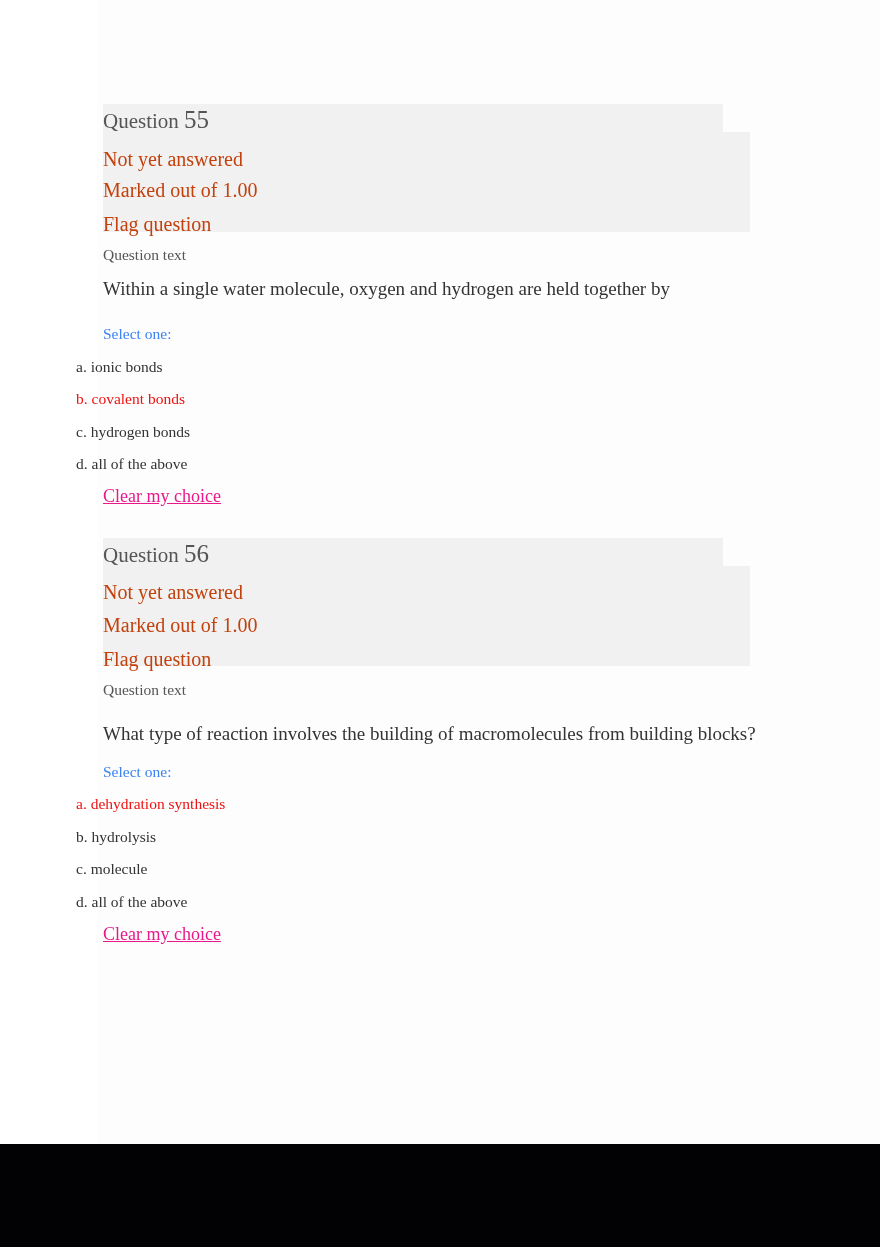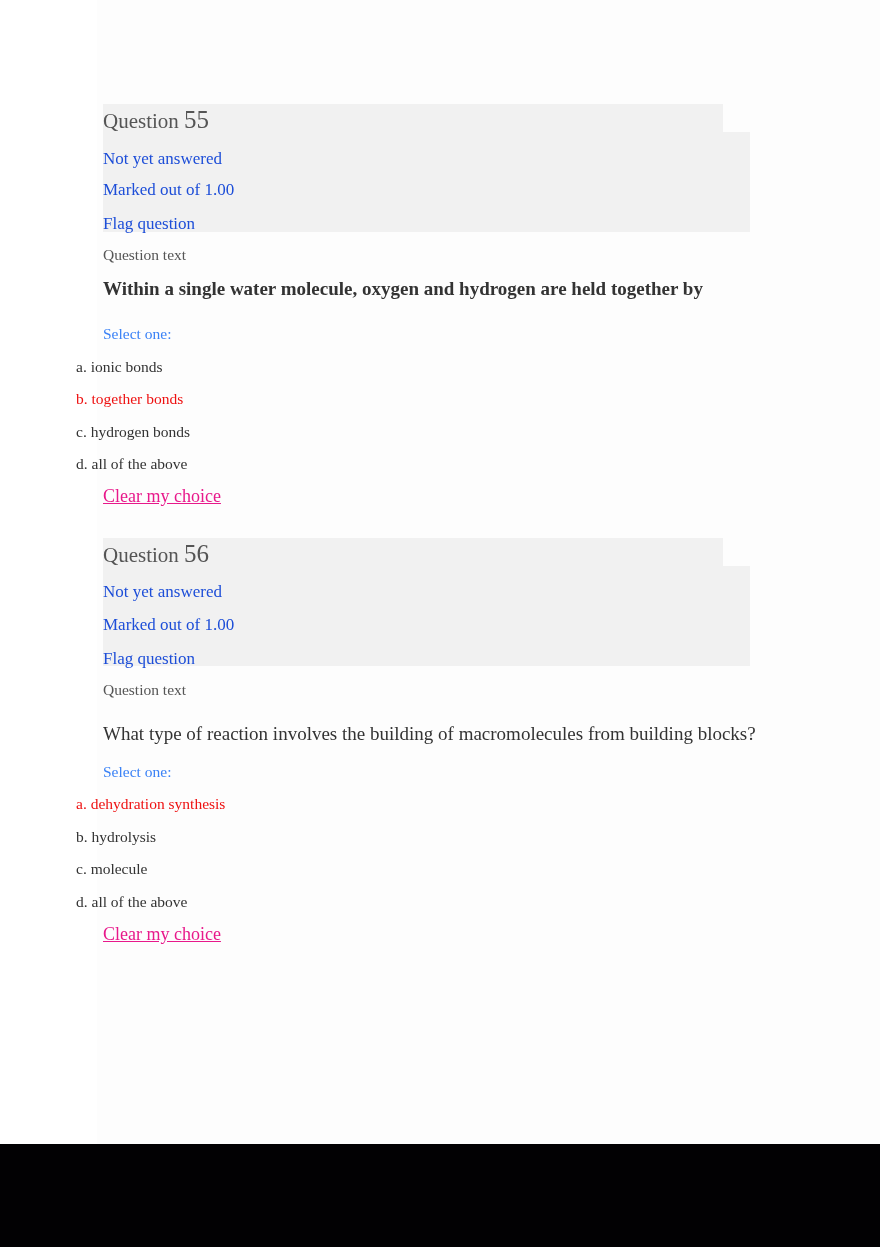--- a/index.html
+++ b/index.html
@@ -69,22 +69,22 @@
       white-space: nowrap;
       line-height: 28px;
       text-align: center;
     }
     .q-title .num {
       font-size: 25px;
     }
     .meta {
       position: absolute;
       left: 103px;
-      font-size: 17px;
-      color: #1d4ed8;
+      font-size: 20px;
+      color: #c2410c;
       white-space: nowrap;
       line-height: 20px;
     }
     .qtext-label {
       position: absolute;
       left: 103px;
       font-size: 15.5px;
       color: #555555;
       white-space: nowrap;
       line-height: 20px;
@@ -138,24 +138,24 @@
     <div class="q-head"></div>
     <div class="q-info"></div>
     <div class="q-title">
       <span>Question</span>
       <span class="num">55</span>
     </div>
     <div class="meta" style="top:45px;">Not yet answered</div>
     <div class="meta" style="top:76px;">Marked out of 1.00</div>
     <div class="meta" style="top:110px;">Flag question</div>
     <div class="qtext-label" style="top:141px;">Question text</div>
-    <div class="qtext" style="top:173px;font-weight:bold;">Within a single water molecule, oxygen and hydrogen are held together by</div>
+    <div class="qtext" style="top:173px;">Within a single water molecule, oxygen and hydrogen are held together by</div>
     <div class="select-one" style="top:220px;">Select one:</div>
     <div class="option" style="top:253px;">a. ionic bonds</div>
-    <div class="option selected" style="top:285px;">b. together bonds</div>
+    <div class="option selected" style="top:285px;">b. covalent bonds</div>
     <div class="option" style="top:318px;">c. hydrogen bonds</div>
     <div class="option" style="top:350px;">d. all of the above</div>
     <div class="clear-link" style="top:382px;">Clear my choice</div>
   </div>
 
   <div class="question" style="top:538px;">
     <div class="q-head"></div>
     <div class="q-info"></div>
     <div class="q-title">
       <span>Question</span>

